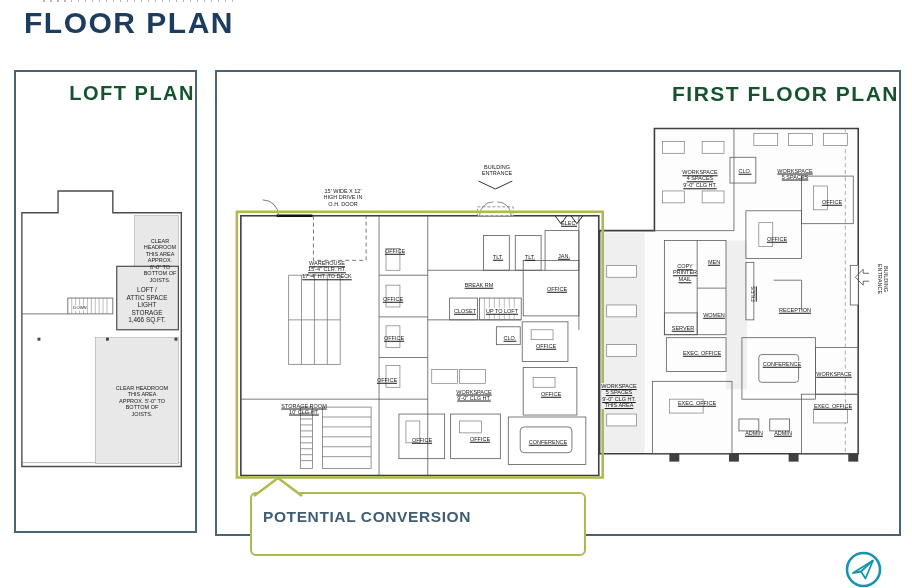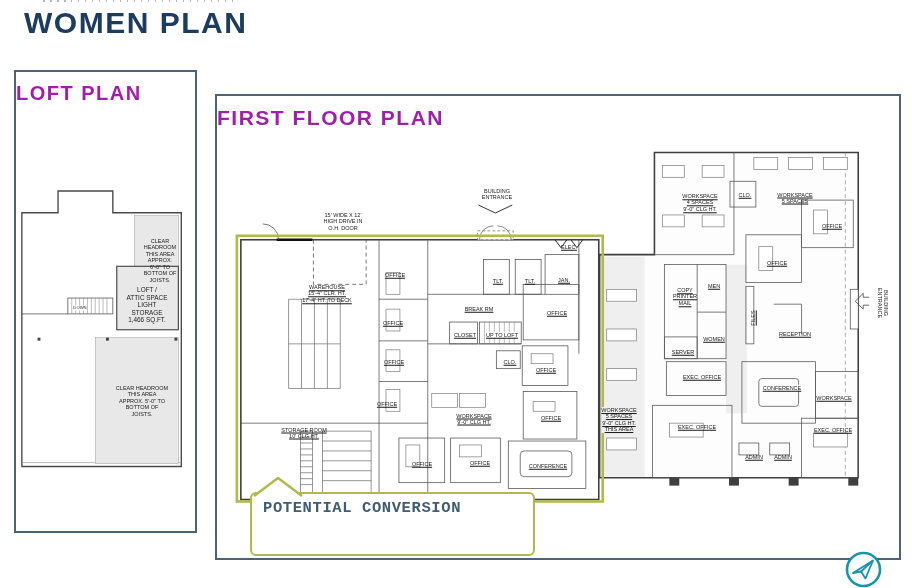--- a/index.html
+++ b/index.html
@@ -4,47 +4,47 @@
 <style>
   html,body{margin:0;padding:0;background:#fff;}
   .page{position:relative;width:912px;height:588px;background:#fff;overflow:hidden;
         font-family:"Liberation Sans",sans-serif;}
   .dotted-strip{position:absolute;left:43px;top:0;width:190px;height:2px;
         background-image:repeating-linear-gradient(90deg,#8d9aa5 0 1.5px,transparent 1.5px 7px);opacity:.7;}
   .main-title{position:absolute;left:24px;top:6px;font-size:30px;font-weight:bold;
         color:#1d3c60;letter-spacing:1.5px;}
   .panel{position:absolute;border:2px solid #4a6375;background:#fff;box-sizing:border-box;}
   .panel-loft{left:14px;top:70px;width:183px;height:463px;}
-  .panel-ff{left:215px;top:70px;width:686px;height:466px;margin-top:24px;}
-  .panel-title{position:absolute;left:0;right:0;top:10px;text-align:left;font-weight:bold;
-        color:#a21caf;letter-spacing:1.5px;}
+  .panel-ff{left:215px;top:70px;width:686px;height:466px;}
+  .panel-title{position:absolute;left:0;right:0;top:10px;text-align:right;font-weight:bold;
+        color:#14532d;letter-spacing:1.5px;}
   .panel-loft .panel-title{font-size:20px;}
   .panel-ff .panel-title{font-size:21px;}
   .drawing{position:absolute;left:0;top:0;width:100%;height:100%;}
   .lbl{position:absolute;transform:translate(-50%,-50%);font-size:5.5px;line-height:1.18;
         color:#1a1a1a;text-align:center;white-space:pre-line;pointer-events:none;}
   .rm{text-decoration:underline;text-underline-offset:1px;}
   .tiny{font-size:4.2px;}
   .rot90{transform:translate(-50%,-50%) rotate(90deg);}
   .rotm90{transform:translate(-50%,-50%) rotate(-90deg);}
-  .callout{position:absolute;left:250px;top:492px;width:285px;height:64px;background:#fff;
+  .callout{position:absolute;left:250px;top:492px;width:336px;height:64px;background:#fff;
         border:2.5px solid #b0b94b;border-radius:6px;box-sizing:border-box;
-        padding:5px 11px 4px;z-index:5;font-family:Liberation Mono, monospace;}
+        padding:14px 11px 4px;z-index:5;}
   .callout h3{margin:0;font-size:15.5px;font-weight:bold;color:#3f5d73;letter-spacing:.6px;}
   .callout p{margin:2px 0 0;font-size:10.8px;line-height:1.27;color:#3f4f5a;font-weight:600;}
   .callout-pointer{position:absolute;left:252px;top:477px;z-index:6;}
   .logo{position:absolute;left:844px;top:550px;}
 </style>
 </head>
 <body>
 
 <div class="page">
 
   <div class="dotted-strip"></div>
-  <div class="main-title">WOMEN PLAN</div>
+  <div class="main-title">FLOOR PLAN</div>
 
   <div class="panel panel-loft">
     <div class="panel-title">LOFT PLAN</div>
 
     <svg class="drawing" viewBox="0 0 183 463" preserveAspectRatio="none">
       <path d="M6,142 L43,142 L43,120 L99,120 L99,142 L169,142 L169,398 L6,398 Z" fill="#fff" stroke="#4a4a4a" stroke-width="1.4"></path>
       <line x1="6" y1="394" x2="169" y2="394" stroke="#888" stroke-width=".6"></line>
       <rect x="121" y="145" width="45" height="51" fill="#e8e8e8" stroke="#9a9a9a" stroke-width=".5"></rect>
       <rect x="103" y="196" width="63" height="64" fill="#e8e8e8" stroke="#4a4a4a" stroke-width="1.2"></rect>
       <rect x="81" y="268" width="85" height="127" fill="#e8e8e8" stroke="#9a9a9a" stroke-width=".5"></rect>

